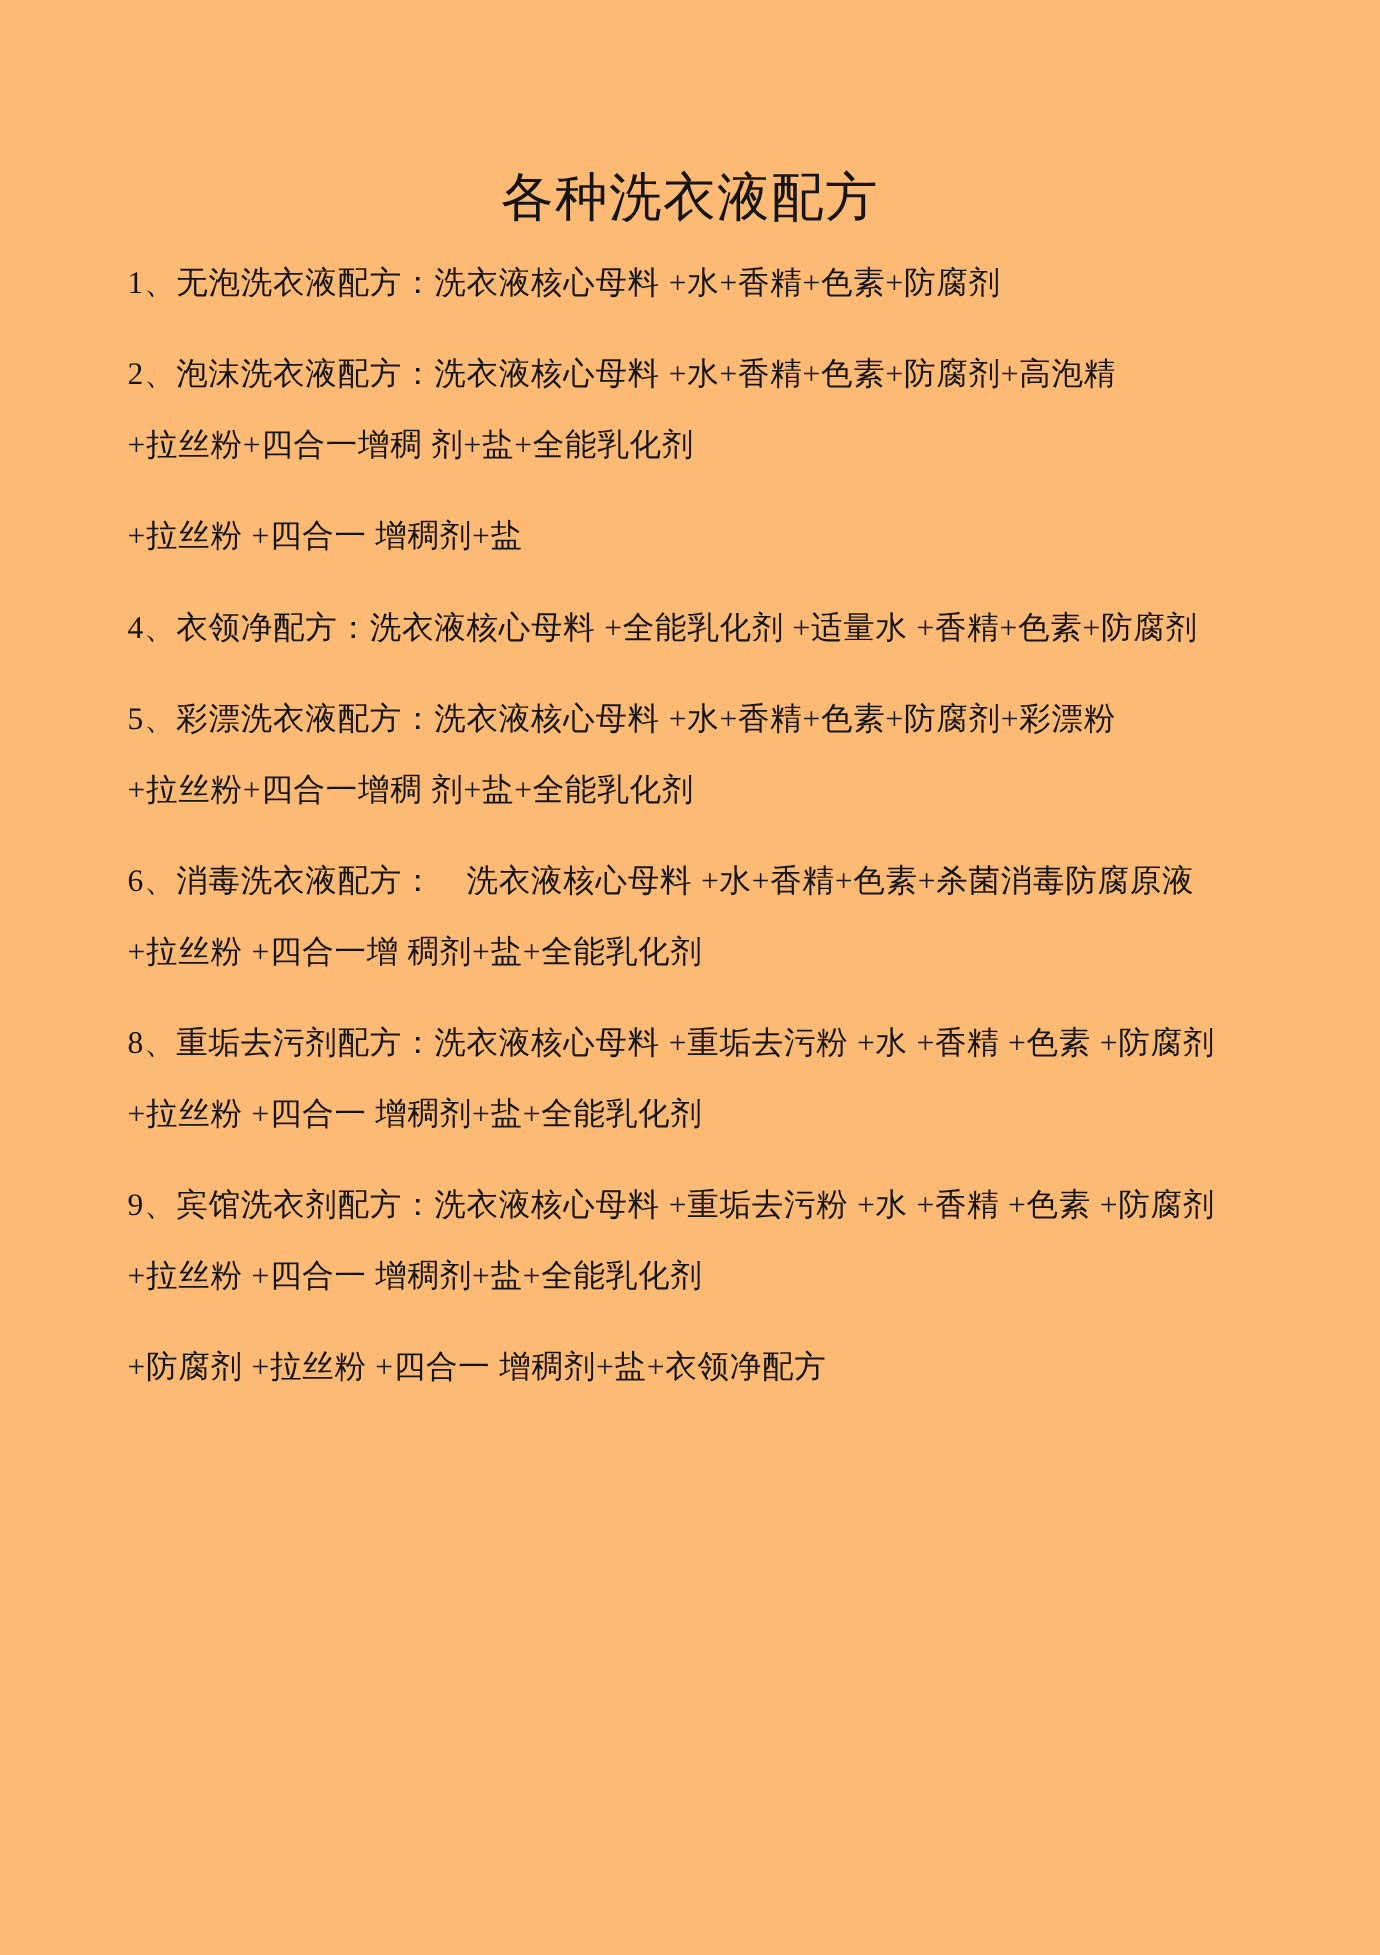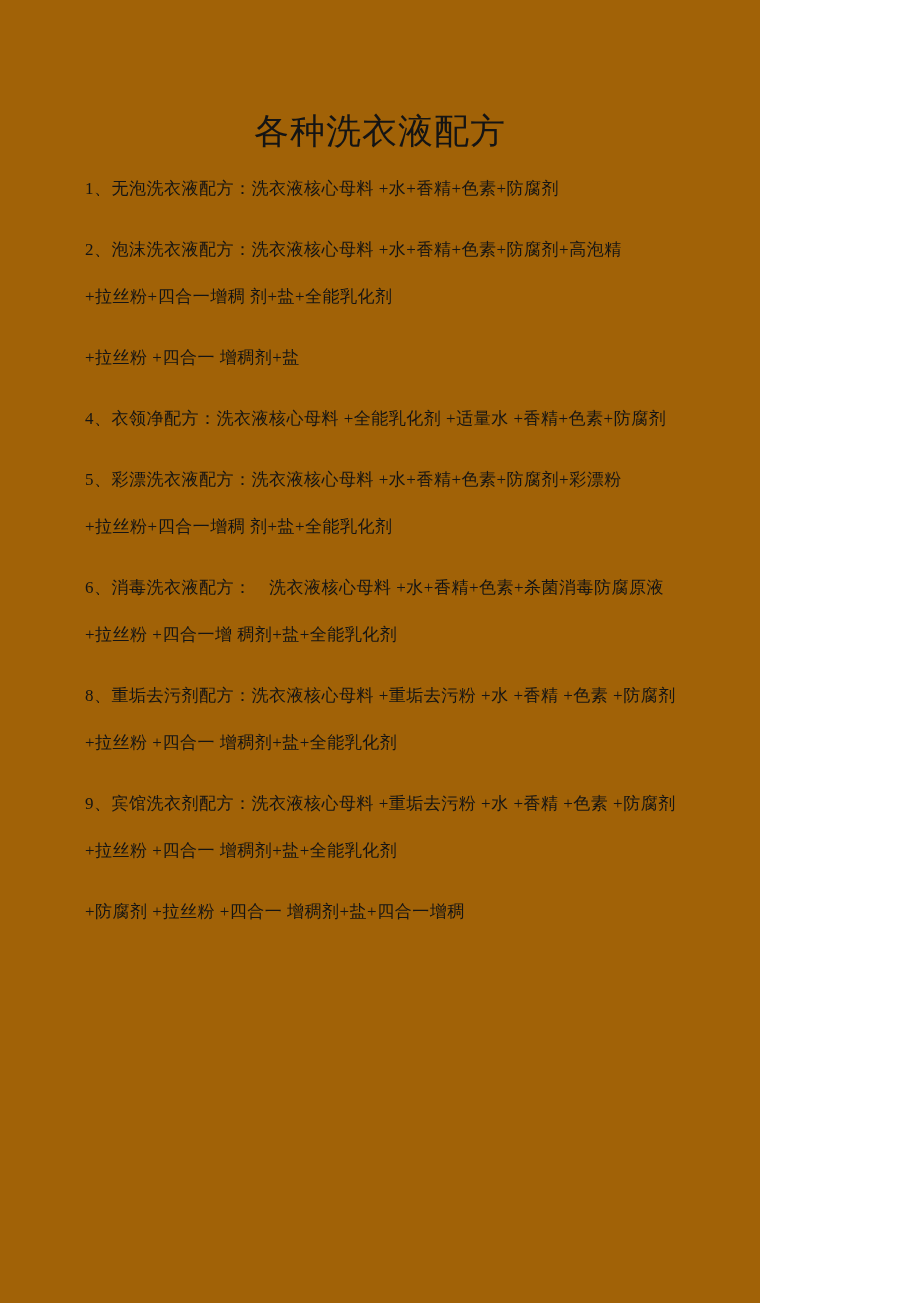--- a/index.html
+++ b/index.html
@@ -2,44 +2,44 @@
 <html><head>
 <meta charset="utf-8">
 <style>
   html, body {
     margin: 0;
     padding: 0;
     background: #ffffff;
   }
   .page {
     position: relative;
-    width: 760px;
+    width: 920px;
     height: 1303px;
-    background: #a16207;
+    background: #fdba74;
     box-sizing: border-box;
     padding: 108px 85px 0 85px;
     overflow: hidden;
     font-family: "Liberation Serif", "DejaVu Serif", serif;
     color: #141414;
   }
   .doc-title {
     margin: 0 0 9px 0;
     font-size: 35px;
     font-weight: normal;
     line-height: 48px;
     text-align: center;
     letter-spacing: 1px;
     white-space: pre;
   }
   .para {
     margin: 0 0 14px 0;
   }
   .line {
     display: block;
-    font-size: 17px;
+    font-size: 21px;
     line-height: 47px;
     white-space: pre;
     letter-spacing: 0.5px;
   }
   .caret {
     display: inline-block;
     width: 2px;
     height: 25px;
     background: #1a1a1a;
     vertical-align: -4px;
@@ -87,17 +87,17 @@
       <span class="line">8、重垢去污剂配方：洗衣液核心母料 +重垢去污粉 +水 +香精 +色素 +防腐剂</span>
       <span class="line">+拉丝粉 +四合一 增稠剂+盐+全能乳化剂</span>
     </p>
 
     <p class="para">
       <span class="line">9、宾馆洗衣剂配方：洗衣液核心母料 +重垢去污粉 +水 +香精 +色素 +防腐剂</span>
       <span class="line">+拉丝粉 +四合一 增稠剂+盐+全能乳化剂</span>
     </p>
 
     <p class="para">
-      <span class="line">+防腐剂 +拉丝粉 +四合一 增稠剂+盐+四合一增稠</span>
+      <span class="line">+防腐剂 +拉丝粉 +四合一 增稠剂+盐+衣领净配方</span>
     </p>
 
   </div>
 </div>
 
 </body></html>

